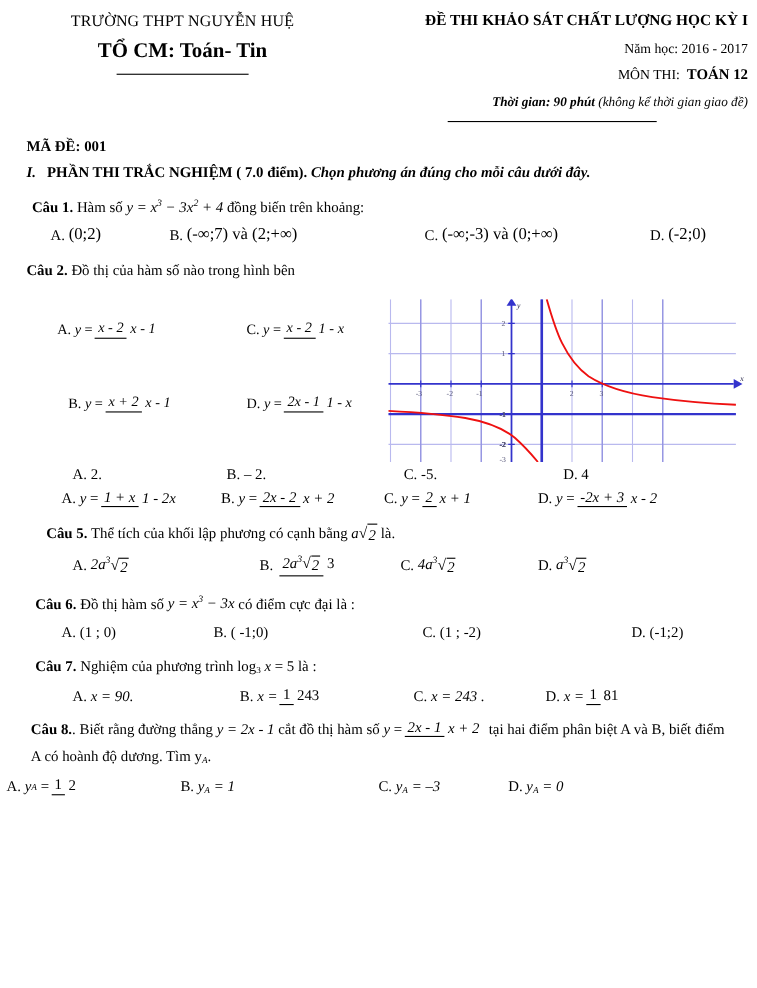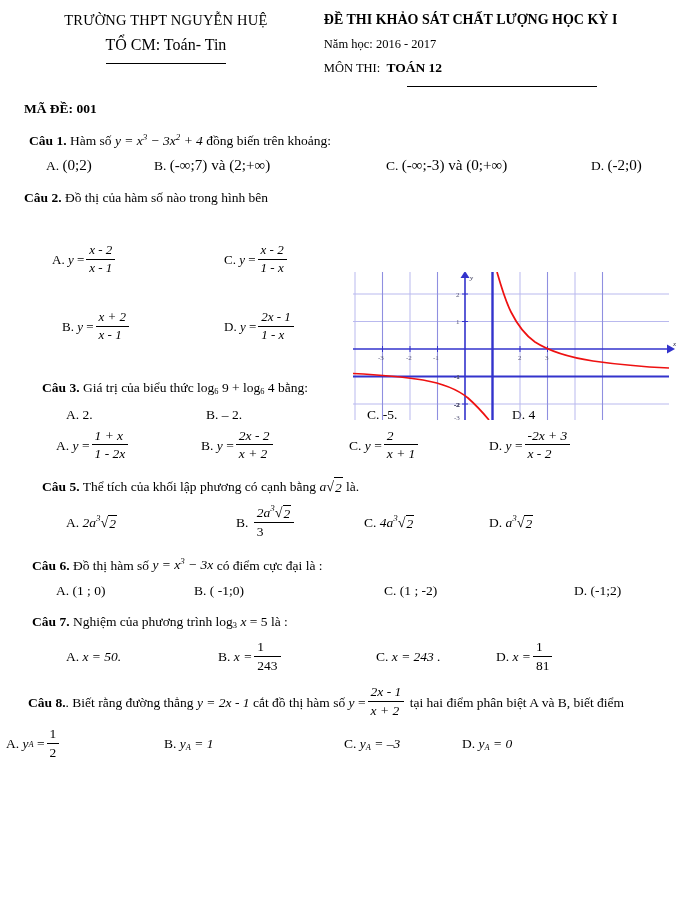--- a/index.html
+++ b/index.html
@@ -11,23 +11,23 @@
     color:#000;
     position:relative;
     overflow:hidden;
     font-size:13px;
   }
   .page { position:relative; width:688px; height:700px; padding:0; }
 
   
   .header { display:flex; width:100%; padding:12px 8px 0 8px; }
   .hdr-left { width:47%; text-align:center; }
-  .hdr-right { width:53%; text-align:left; }
+  .hdr-right { width:53%; text-align:right; }
   .hdr-line1 { font-size:14.5px; letter-spacing:.2px; }
-  .hdr-bold { font-weight:normal; font-size:16px; margin-top:7px; }
+  .hdr-bold { font-weight:bold; font-size:19px; margin-top:7px; }
   .rule { border-top:1px solid #000; width:120px; margin:9px auto 0 auto; height:0; }
   .rule-wide { border-top:1px solid #000; width:190px; margin:10px auto 0 auto; height:0; }
   .hdr-italic { font-style:italic; font-size:12.5px; margin-top:9px; }
   .hdr-title { font-weight:bold; font-size:14px; }
   .hdr-sub { font-size:12.5px; margin-top:9px; }
   .hdr-mon { font-size:12.5px; margin-top:8px; }
   .hdr-mon b { font-size:13.5px; }
   .hdr-time { font-size:12px; margin-top:9px; }
 
   
@@ -40,21 +40,21 @@
 
   .q { margin-top:11px; font-size:13.5px; line-height:1.45; }
   .q .lbl { font-weight:bold; }
   .opts { margin-top:7px; display:flex; font-size:13.5px; }
   .opt { display:flex; align-items:center; }
 
   
   .mi { font-style:italic; font-family:"Liberation Serif",serif; }
   sup.ex { font-size:.66em; vertical-align:super; font-style:italic; }
   sub.sb { font-size:.62em; vertical-align:-.25em; }
-  .frac { display:inline-flex; flex-direction:column; vertical-align:middle;
+  .frac { display:inline-flex; flex-direction:row; vertical-align:middle;
           text-align:left; margin:0 2px; position:relative; top:-1px; }
   .frac .num { border-bottom:1px solid #000; padding:0 3px 1px 3px; line-height:1.15; }
   .frac .den { padding:1px 3px 0 3px; line-height:1.15; }
   .sqrt { display:inline-flex; align-items:flex-start; }
   .sqrt .rad { font-size:1.05em; }
   .sqrt .rnd { border-top:1px solid #000; padding:0 1px; margin-top:1px; }
   .paren { font-size:1.12em; }
 
   
   .graph { position:absolute; left:353px; top:272px; width:335px; height:148px; }
@@ -71,28 +71,37 @@
       <div class="hdr-bold">TỔ CM: Toán- Tin</div>
       <div class="rule"></div>
     </div>
     <div class="hdr-right">
       <div class="hdr-title">ĐỀ THI KHẢO SÁT CHẤT LƯỢNG HỌC KỲ I</div>
       <div class="hdr-sub">Năm học: 2016 - 2017</div>
       <div class="hdr-mon">
         <span>MÔN THI:</span>
         &nbsp;<b>TOÁN 12</b>
       </div>
+      <div class="hdr-time">
+        <span class="b" style="font-weight:bold;font-style:italic">Thời gian: 90 phút</span>
+        <span style="font-style:italic">(không kể thời gian giao đề)</span>
+      </div>
       <div class="rule-wide"></div>
     </div>
   </div>
 
   <div class="content">
 
     <div class="made">MÃ ĐỀ: 001</div>
 
+    <div class="sect">
+      <span class="rom">I.</span>
+      &nbsp;&nbsp;<span class="t">PHẦN THI TRẮC NGHIỆM ( 7.0 điểm).</span>
+      <span class="it">Chọn phương án đúng cho mỗi câu dưới đây.</span>
+    </div>
 
     <div class="q" style="margin-top:13px;margin-left:5px">
       <span class="lbl">Câu 1.</span>
       <span>Hàm số</span>
       <span class="mi">y = x<sup class="ex">3</sup> − 3x<sup class="ex">2</sup> + 4</span>
       <span>đồng biến trên khoảng:</span>
     </div>
     <div class="opts" style="margin-left:22px">
       <div class="opt" style="width:108px">
         <span>A.</span>&nbsp;<span class="paren">(0;2)</span>
@@ -145,26 +154,20 @@
       <div style="position:absolute;left:200px;top:85px" class="opt">
         <span>D.</span>&nbsp;
         <span class="mi">y</span>&nbsp;=
         <span class="frac">
           <span class="num mi">2x - 1</span>
           <span class="den mi">1 - x</span>
         </span>
       </div>
     </div>
 
-    <div class="q" style="margin-top:12px;margin-left:18px">
-      <span class="lbl">Câu 3.</span>
-      <span>Giá trị của biểu thức</span>
-      <span>log<sub class="sb">6</sub> 9 + log<sub class="sb">6</sub> 4</span>
-      <span>bằng:</span>
-    </div>
     <div class="opts" style="margin-left:42px;margin-top:9px">
       <div class="opt" style="width:140px">
         <span>A.</span>&nbsp;<span>2.</span>
       </div>
       <div class="opt" style="width:161px">
         <span>B.</span>&nbsp;<span>– 2.</span>
       </div>
       <div class="opt" style="width:145px">
         <span>C.</span>&nbsp;<span>-5.</span>
       </div>
@@ -269,21 +272,21 @@
     </div>
 
     <div class="q" style="margin-top:13px;margin-left:8px">
       <span class="lbl">Câu 7.</span>
       <span>Nghiệm của  phương trình</span>
       <span>log<sub class="sb">3</sub> <span class="mi">x</span> = 5</span>
       <span>là :</span>
     </div>
     <div class="opts" style="margin-left:42px;margin-top:8px;align-items:center">
       <div class="opt" style="width:152px">
-        <span>A.</span>&nbsp;<span class="mi">x = 50.</span>
+        <span>A.</span>&nbsp;<span class="mi">x = 90.</span>
       </div>
       <div class="opt" style="width:158px">
         <span>B.</span>&nbsp;<span class="mi">x =</span>
         <span class="frac">
             <span class="num">1</span>
             <span class="den">243</span>
           </span>
       </div>
       <div class="opt" style="width:120px">
         <span>C.</span>&nbsp;<span class="mi">x = 243 .</span>
@@ -301,20 +304,23 @@
       <span class="lbl">Câu 8.</span>
       <span>. Biết rằng đường thẳng</span>&nbsp;
       <span class="mi">y = 2x - 1</span>&nbsp;
       <span>cắt đồ thị hàm số</span>&nbsp;
       <span class="mi">y</span>&nbsp;=
       <span class="frac">
         <span class="num mi">2x - 1</span>
         <span class="den mi">x + 2</span>
       </span>&nbsp;
       <span>tại hai điểm phân biệt A và B, biết điểm</span>
+    </div>
+    <div class="q" style="margin-top:6px;margin-left:4px">
+      <span>A có hoành độ dương. Tìm y</span><sub class="sb mi">A</sub><span>.</span>
     </div>
     <div class="opts" style="margin-left:-18px;margin-top:8px;align-items:center">
       <div class="opt" style="width:158px">
         <span>A.</span>&nbsp;
         <span class="mi">y</span><sub class="sb mi">A</sub>&nbsp;<span>=</span>
         <span class="frac">
             <span class="num">1</span>
             <span class="den">2</span>
           </span>
       </div>

